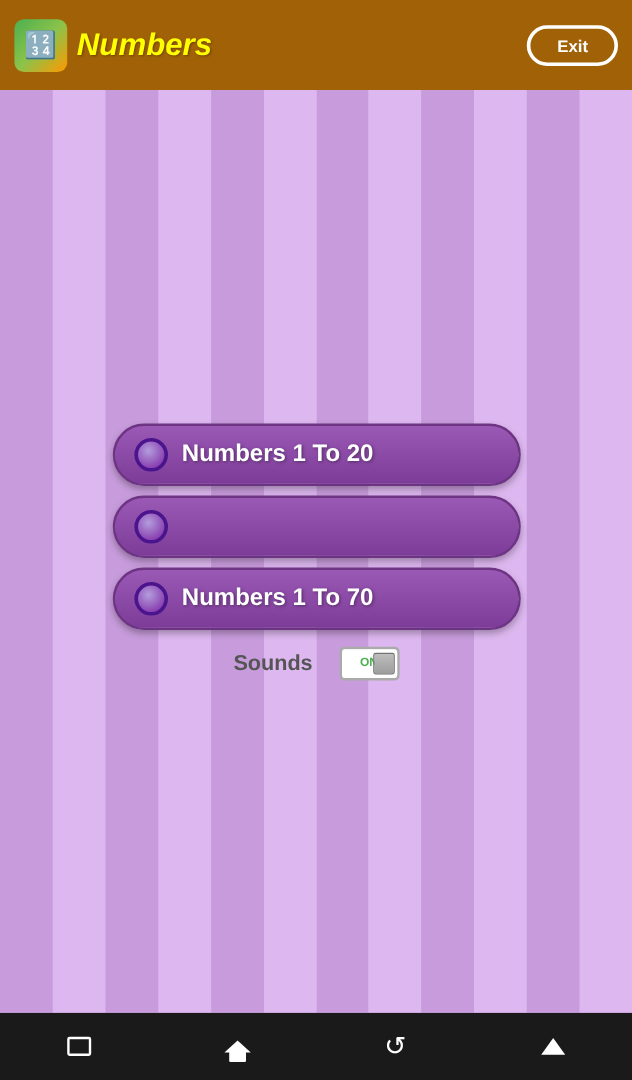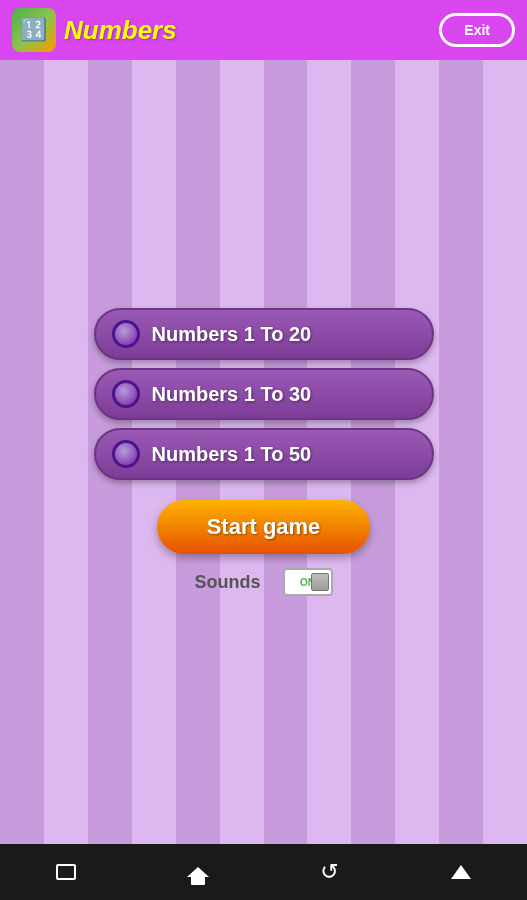--- a/index.html
+++ b/index.html
@@ -15,22 +15,22 @@
     #app {
       width: 527px;
       height: 900px;
       display: flex;
       flex-direction: column;
     }
 
     
     #topbar {
       width: 100%;
-      height: 60px;
-      background: #d946ef;
+      height: 75px;
+      background: #a16207;
       display: flex;
       align-items: center;
       justify-content: space-between;
       padding: 0 12px;
       flex-shrink: 0;
     }
 
     #logo-area {
       display: flex;
       align-items: center;
@@ -327,29 +327,27 @@
 
     <div id="center-panel">
 
       <div id="options-container" style="display: flex; flex-direction: column; gap: 8px; width: 100%;">
           <div class="option-row">
             <div class="radio-circle"></div>
             <span class="option-label">Numbers 1 To 20</span>
           </div>
           <div class="option-row">
             <div class="radio-circle"></div>
-            <span class="option-label">Numbers 1 To 30</span>
           </div>
           <div class="option-row">
             <div class="radio-circle"></div>
-            <span class="option-label">Numbers 1 To 50</span>
+            <span class="option-label">Numbers 1 To 70</span>
           </div>
         </div>
 
-      <button id="start-btn">Start game</button>
 
       <div id="sounds-row">
         <span id="sounds-label">Sounds</span>
         <div id="sounds-toggle">
           <div id="toggle-track">
             <span id="toggle-on-label">ON</span>
             <div id="toggle-slider"></div>
           </div>
         </div>
       </div>

